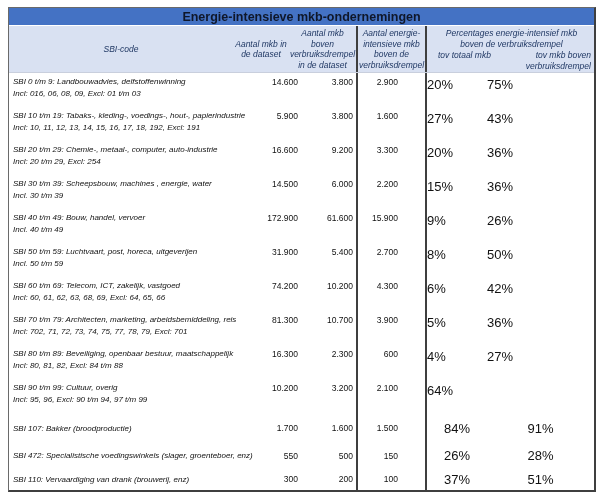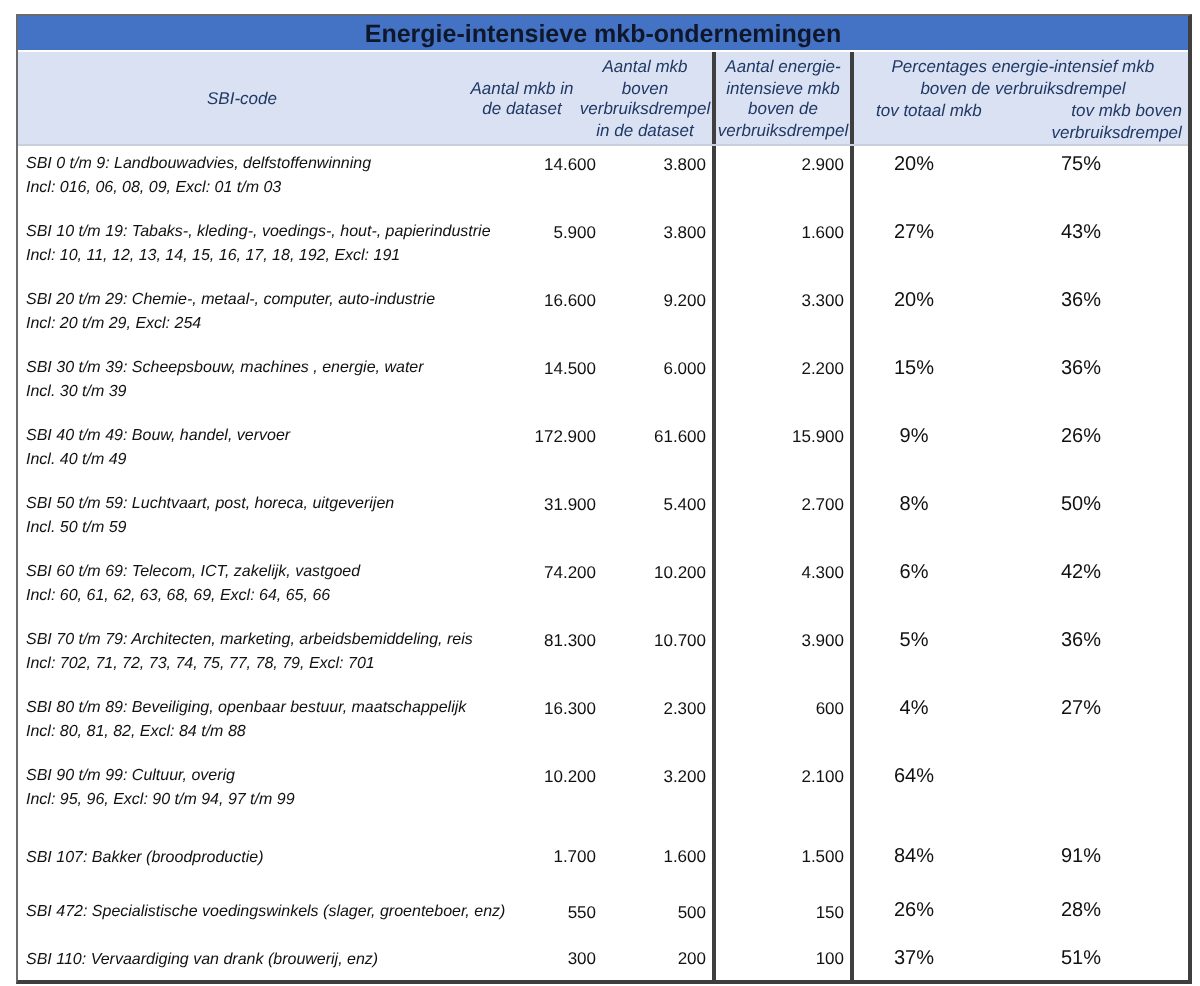--- a/index.html
+++ b/index.html
@@ -32,22 +32,22 @@
     align-items:flex-start; margin-top:1px; }
   .pct-sub .left  { padding-left:8px; white-space:nowrap; }
   .pct-sub .right { width:102px; text-align:right; padding-right:2px; }
   .row { height:34px; font-size:8px; color:#111; }
   .row .c { padding-top:4px; }
   .c1 { padding-left:4px; font-style:italic; white-space:nowrap; overflow:visible; }
   .c1 .incl { margin-top:3px; }
   .num { text-align:right; font-style:normal; font-size:8.5px; }
   .c2 { padding-right:5px; }
   .c3 { padding-right:3px; }
-  .c4 { padding-right:3px; border-left:2px solid #3f3f3f; border-right:2px solid #3f3f3f; }
-  .pct { text-align:center; font-size:10px; }
+  .c4 { padding-right:27px; border-left:2px solid #3f3f3f; border-right:2px solid #3f3f3f; }
+  .pct { text-align:left; font-size:13px; }
   .single { }
   .single .c { display:flex; align-items:center; padding-top:0; }
   .single .c1 { }
   .single .num { justify-content:flex-end; }
   .single .pct { justify-content:center; }
   .h30 { height:30px; } .h25 { height:25px; } .h22 { height:22px; }
 </style>
 </head>
 <body>
 

